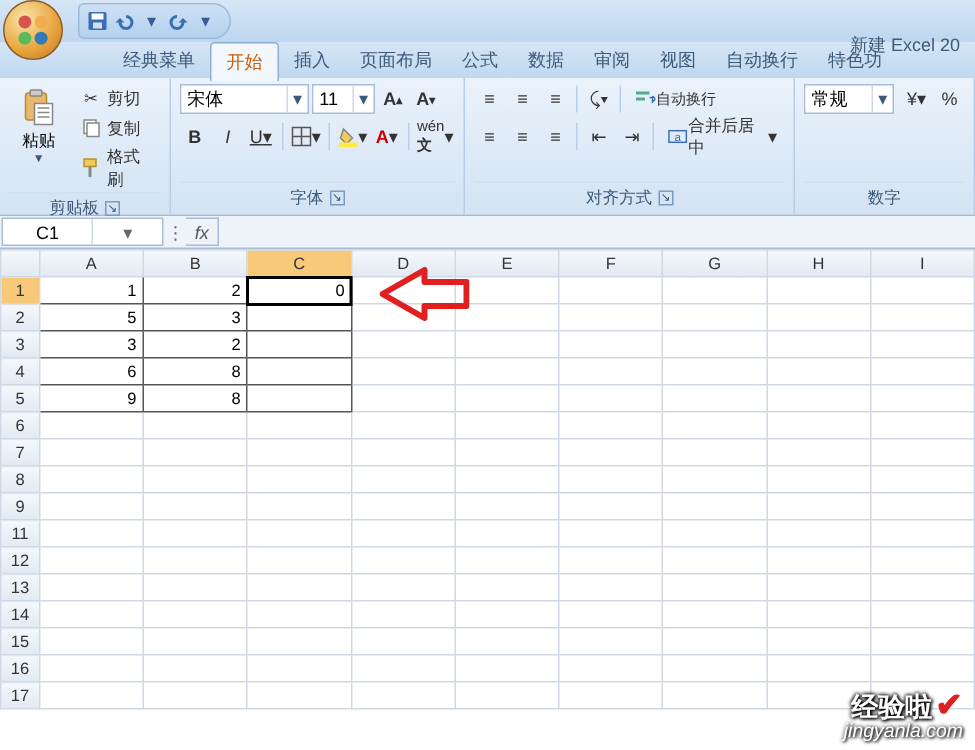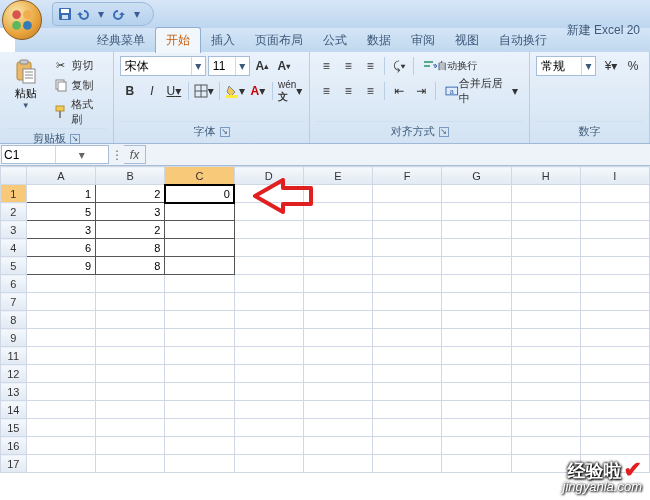--- a/index.html
+++ b/index.html
@@ -8,21 +8,21 @@
 
 .titlebar { height: 28px; background: linear-gradient(#d7e6f7, #bdd6ef); display: flex; align-items: center; padding: 0 4px; }
 .office-btn { width: 40px; height: 40px; position: absolute; top: 0; left: 2px; background: radial-gradient(circle at 35% 30%, #f9e6a8, #e8a23a 60%, #b9752a); border-radius: 50%; border: 1px solid #8a5a20; z-index: 10; display:flex; align-items:center; justify-content:center; }
 .office-btn svg { width: 26px; height: 26px; }
 .qat { margin-left: 48px; display: flex; align-items: center; gap: 2px; height: 24px; background: linear-gradient(#cde0f4,#b5d1ed); border-radius: 4px 12px 12px 4px; padding: 0 8px 0 4px; border: 1px solid #9bb9d9; }
 .qat .ic { width: 16px; height: 16px; display: inline-flex; align-items: center; justify-content: center; color: #3a5d9a; }
 .title-text { position: absolute; left: 50%; transform: translateX(-50%); color: #3d5a7a; font-size: 12px; top: 22px; }
 .title-text { left: auto; right: 10px; transform:none; }
 
 
-.tabs { display: flex; height: 24px; background: linear-gradient(#d5e5f6,#c0d8ef); padding-left: 72px; align-items: center; margin-left: 15px; }
+.tabs { display: flex; height: 24px; background: linear-gradient(#d5e5f6,#c0d8ef); padding-left: 72px; align-items: flex-start; }
 .tab { padding: 4px 10px; color: #3d5a7a; cursor: pointer; }
 .tab.active { background: #f2f7fc; border: 1px solid #8faed2; border-bottom: none; border-radius: 3px 3px 0 0; color: #c75e0c; }
 
 
 .ribbon { height: 92px; background: linear-gradient(#eaf2fb,#d3e3f3); border-bottom: 1px solid #9fb9d6; display: flex; }
 .group { border-right: 1px solid #b9cde4; padding: 4px 6px 2px 6px; display: flex; flex-direction: column; position: relative; }
 .group-body { display: flex; flex: 1; align-items: flex-start; gap: 4px; }
 .group-label { text-align: right; font-size: 11px; color: #3d5a7a; padding: 2px 0; border-top: 1px solid #cfe0f1; display:flex; justify-content:center; align-items:center; gap:4px;}
 .group-label .launcher { width:10px; height:10px; border:1px solid #7a9ac0; display:inline-flex; align-items:center; justify-content:center; font-size:8px; color:#3d5a7a;}
 .vbtn { display:flex; flex-direction:column; align-items:center; width:40px; padding:2px; }
@@ -34,21 +34,21 @@
 .combo { display:inline-flex; align-items:center; background:#fff; border:1px solid #a7bcd6; height:20px; }
 .combo input { border:none; outline:none; font-size:12px; padding:0 4px; }
 .combo .dd { width:14px; height:18px; display:flex; align-items:center; justify-content:center; color:#3d5a7a; border-left:1px solid #cfd9e6;}
 .btnrow { display:flex; gap:2px; }
 .tbtn { min-width:20px; height:20px; display:inline-flex; align-items:center; justify-content:center; border:1px solid transparent; color:#333; font-size:12px; }
 .sep { width:1px; background:#b9cde4; margin:0 2px; height:18px; align-self:center;}
 
 
 .fbar { height: 22px; display:flex; align-items:stretch; border-bottom:1px solid #a7bcd6; background:#eef3fa;}
 .namebox { width:108px; display:flex; background:#fff; border:1px solid #a7bcd6; margin:1px; }
-.namebox span { flex:1; padding:2px 2px; font-size:12px;}
+.namebox span { flex:1; padding:2px 22px; font-size:12px;}
 .namebox .dd { width:16px; display:flex; align-items:center; justify-content:center; border-left:1px solid #cfd9e6; color:#666;}
 .fxbox { width:14px; display:flex; align-items:center; justify-content:center; color:#666; margin:1px 0;}
 .fxlabel { width:22px; display:flex; align-items:center; justify-content:center; font-style:italic; color:#555; border:1px solid #a7bcd6; border-left:none; margin:1px 0; background:#eef3fa;}
 .formula { flex:1; background:#fff; border:1px solid #a7bcd6; margin:1px; padding:2px 6px; font-family:"SimSun",monospace; font-size:12px;}
 
 
 .grid-wrap { position:relative; }
 table.sheet { border-collapse:collapse; table-layout:fixed;}
 .sheet th, .sheet td { border:1px solid #d0d7e5; font-size:11px; }
 .sheet thead th { background:linear-gradient(#f5f8fc,#e1e9f3); color:#333; height:18px; text-align:center; font-weight:normal;}
@@ -107,20 +107,21 @@
 <div class="tabs">
   <div class="tab">经典菜单</div>
   <div class="tab active">开始</div>
   <div class="tab">插入</div>
   <div class="tab">页面布局</div>
   <div class="tab">公式</div>
   <div class="tab">数据</div>
   <div class="tab">审阅</div>
   <div class="tab">视图</div>
   <div class="tab">自动换行</div>
+  <div class="tab">特色功</div>
 </div>
 
 <div class="ribbon">
 
   <div class="group">
     <div class="group-body">
       <div class="vbtn">
         <span class="icon-lg">
             <svg width="26" height="26" viewBox="0 0 26 26">
               <rect x="4" y="3" width="14" height="18" rx="2" fill="#e8b96a" stroke="#b98832"></rect>

